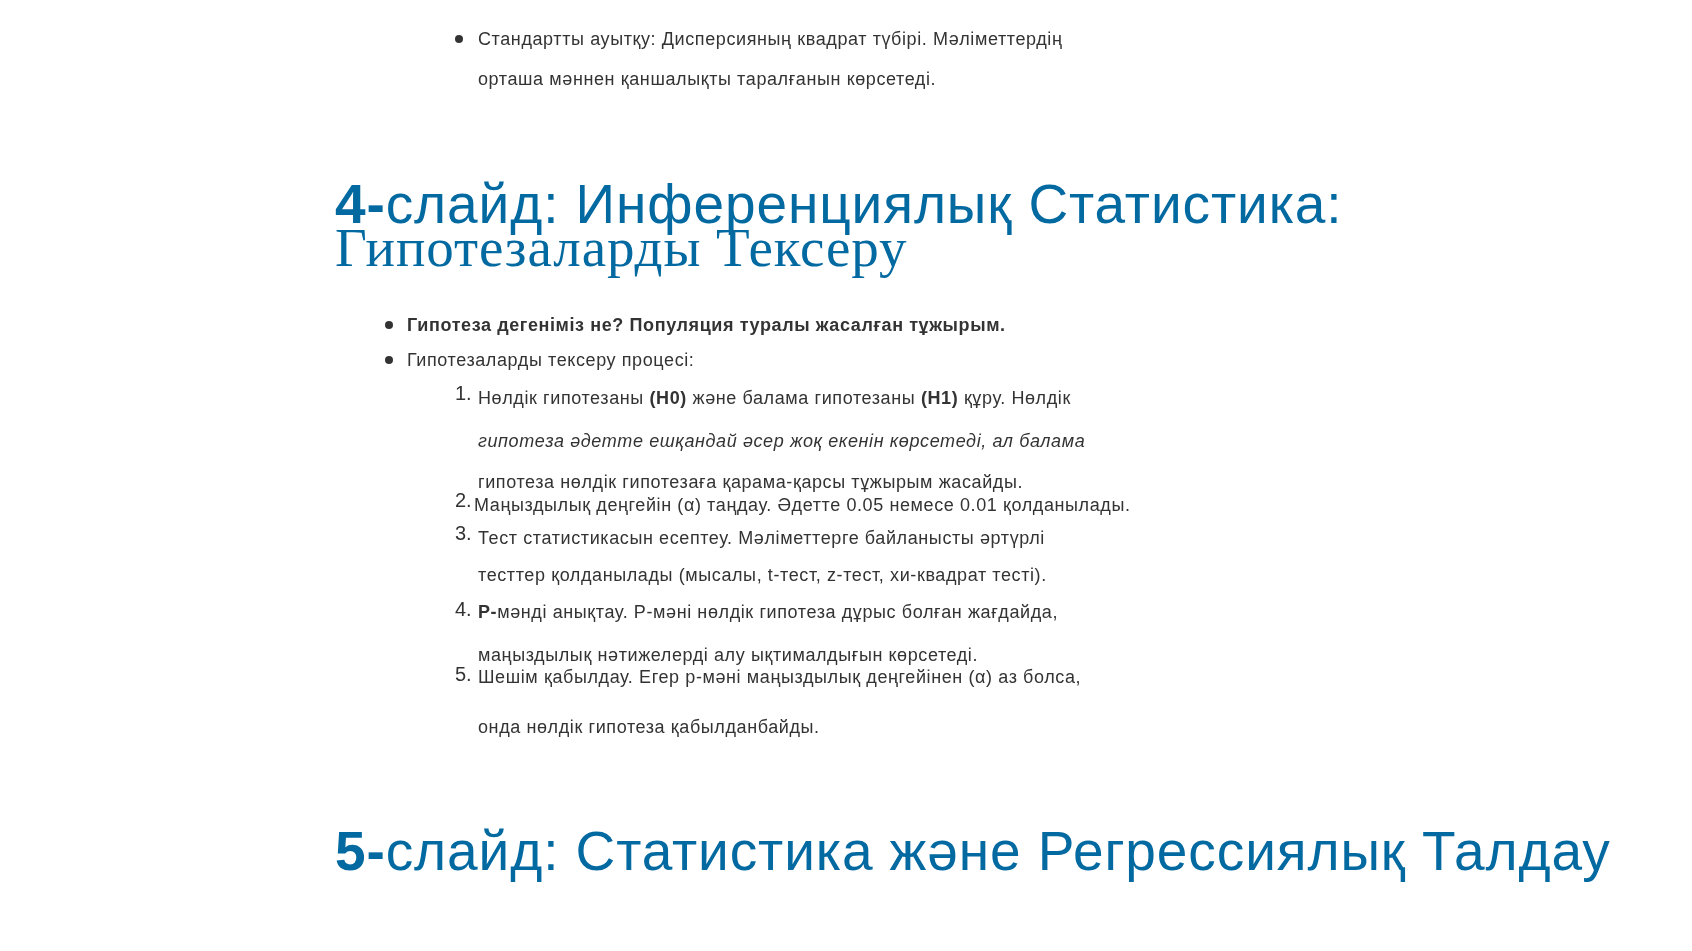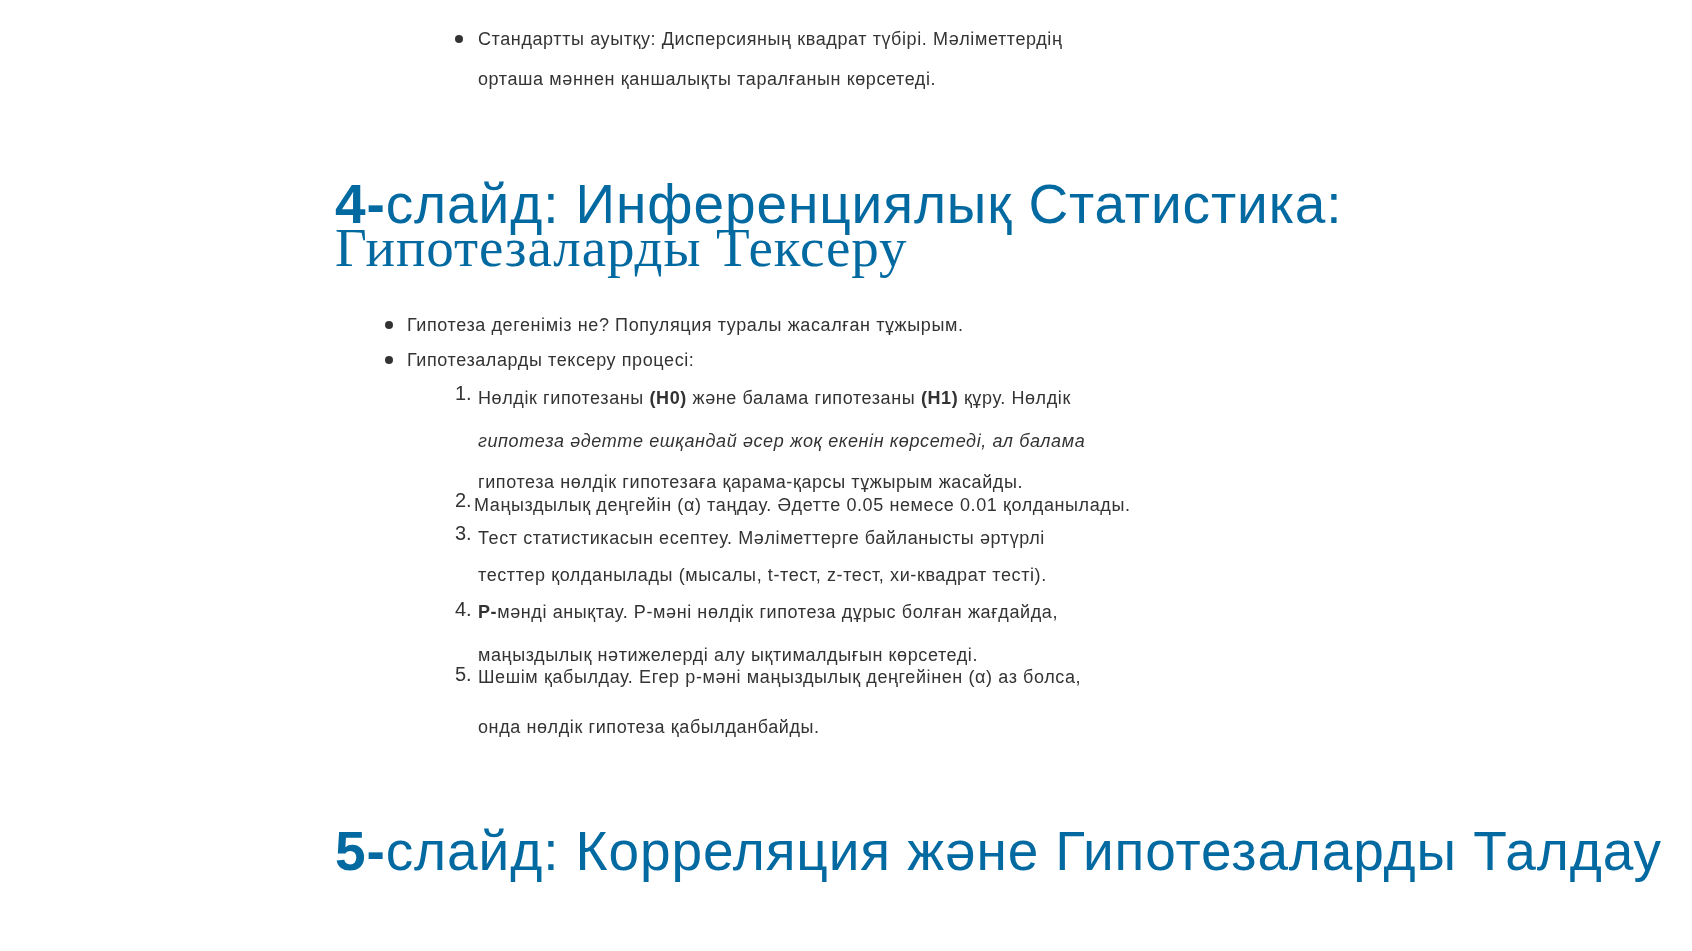--- a/index.html
+++ b/index.html
@@ -20,21 +20,21 @@
 <div class="bullet" style="left:455px; top:35px;"></div>
 <div class="line" style="left:478px; top:24px;">Стандартты ауытқу: Дисперсияның квадрат түбірі. Мәліметтердің</div>
 <div class="line" style="left:478px; top:64px;">орташа мәннен қаншалықты таралғанын көрсетеді.</div>
 
 <div class="h" style="left:335px; top:181px;">
   <b>4-</b><span>слайд: Инференциялық Статистика:</span>
 </div>
 <div class="h" style="left:335px; top:225px;font-family:Liberation Serif, serif;">Гипотезаларды Тексеру</div>
 
 <div class="bullet" style="left:385px; top:321px;"></div>
-<div class="line" style="left:407px; top:310px;">Гипотеза дегеніміз не? Популяция туралы жасалған тұжырым.</div>
+<div class="line" style="left:407px; top:310px;font-weight:bold;">Гипотеза дегеніміз не? Популяция туралы жасалған тұжырым.</div>
 
 <div class="bullet" style="left:385px; top:356px;"></div>
 <div class="line" style="left:407px; top:345px;">Гипотезаларды тексеру процесі:</div>
 
 <div class="num" style="left:455px; top:381px;">1.</div>
 <div class="line" style="left:478px; top:383px;">
   <span>Нөлдік гипотезаны </span><b>(H0)</b><span> және балама гипотезаны </span><b>(H1)</b><span> құру. Нөлдік</span>
 </div>
 <div class="line" style="left:478px; top:426px;font-style:italic;">гипотеза әдетте ешқандай әсер жоқ екенін көрсетеді, ал балама</div>
 <div class="line" style="left:478px; top:467px;">гипотеза нөлдік гипотезаға қарама-қарсы тұжырым жасайды.</div>
@@ -50,14 +50,14 @@
 <div class="line" style="left:478px; top:597px;">
   <b>P-</b><span>мәнді анықтау. P-мәні нөлдік гипотеза дұрыс болған жағдайда,</span>
 </div>
 <div class="line" style="left:478px; top:640px;">маңыздылық нәтижелерді алу ықтималдығын көрсетеді.</div>
 
 <div class="num" style="left:455px; top:662px;">5.</div>
 <div class="line" style="left:478px; top:662px;">Шешім қабылдау. Егер p-мәні маңыздылық деңгейінен (α) аз болса,</div>
 <div class="line" style="left:478px; top:712px;">онда нөлдік гипотеза қабылданбайды.</div>
 
 <div class="h" style="left:335px; top:828px;">
-  <b>5-</b><span>слайд: Корреляция және Гипотезаларды Талдау</span>
+  <b>5-</b><span>слайд: Статистика және Регрессиялық Талдау</span>
 </div>
 
 </body></html>

